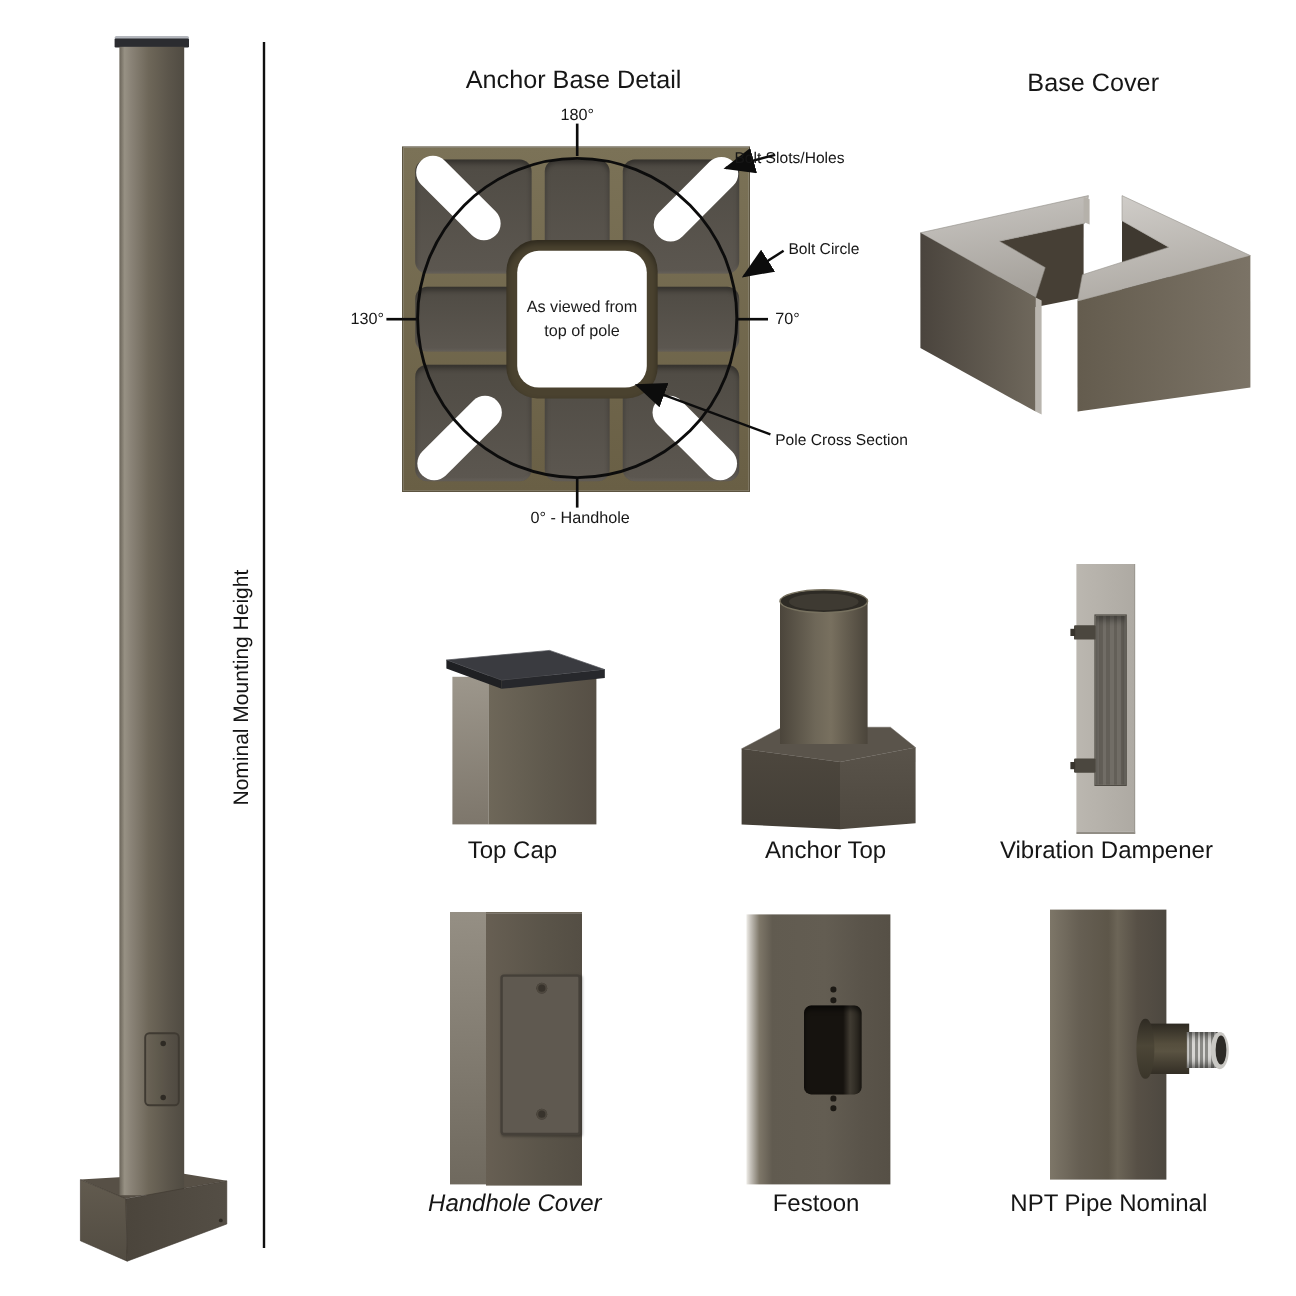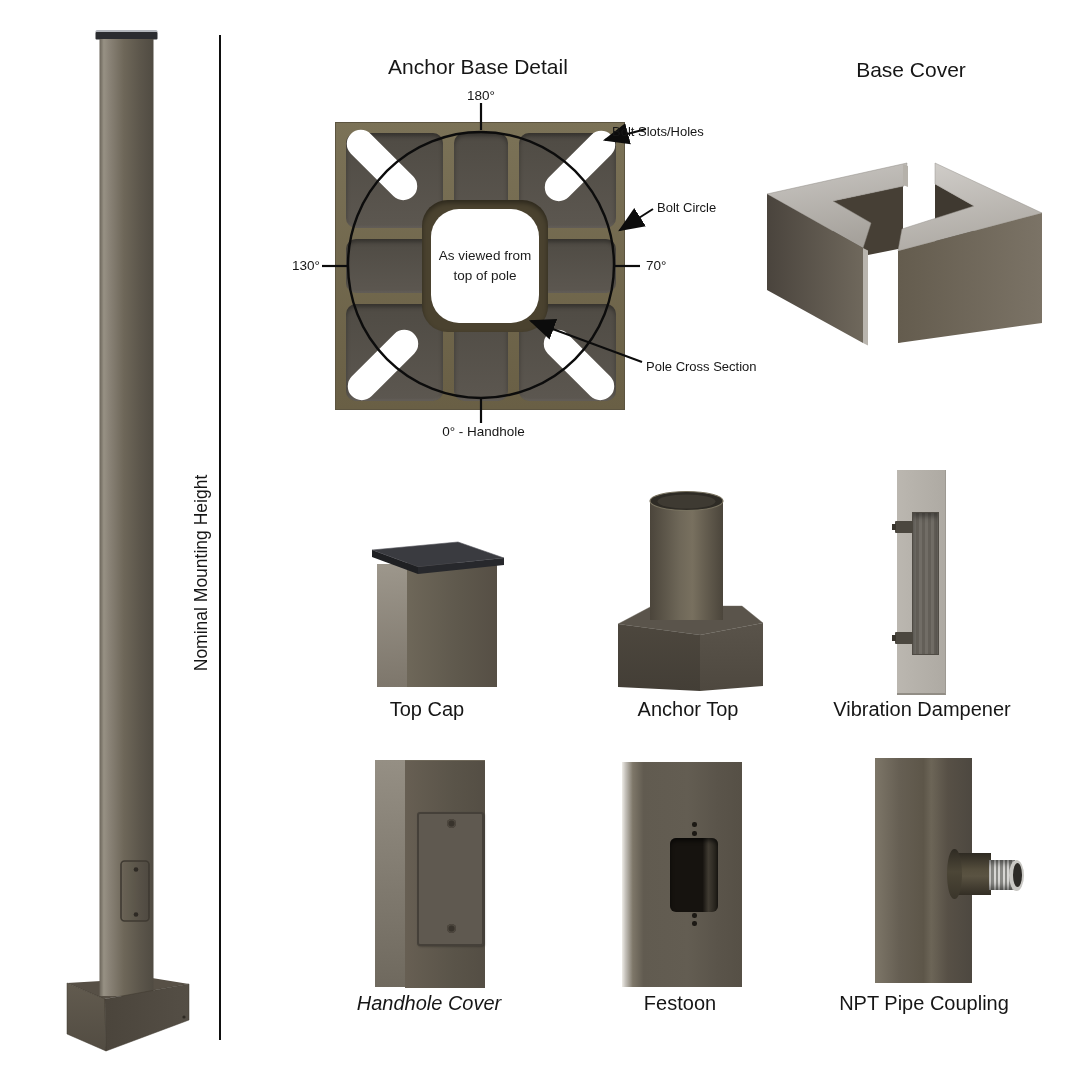--- a/index.html
+++ b/index.html
@@ -15,21 +15,21 @@
 
   
   .plate{position:absolute;left:335px;top:122px;width:290px;height:288px;box-sizing:border-box;
          background:linear-gradient(180deg,#7b7257,#695f45);border:1px solid #5c5440;}
   .panel{position:absolute;border-radius:10px;
          background:linear-gradient(180deg,#4f4b44,#5c5750);
          box-shadow:inset 0 3px 4px rgba(0,0,0,.35), inset 0 -2px 2px rgba(255,255,255,.05);}
   .slot{position:absolute;width:88px;height:28px;border-radius:14px;background:#ffffff;}
   .ring{position:absolute;left:86px;top:77px;width:126px;height:132px;border-radius:26px;
         background:#4a422f;box-shadow:inset 0 3px 5px rgba(0,0,0,.4);}
-  .holewhite{position:absolute;left:95px;top:86px;width:108px;height:114px;border-radius:28px;
+  .holewhite{position:absolute;left:95px;top:86px;width:108px;height:114px;border-radius:18px;
         background:#ffffff;display:flex;flex-direction:column;align-items:center;justify-content:center;
         font-size:13.5px;line-height:1.45;color:#1c1c1c;text-align:center;}
 
   
   .vd-panel{position:absolute;left:897px;top:470px;width:48px;height:223px;
         background:linear-gradient(90deg,#bbb7b0,#aeaaa3);
         border-bottom:2px solid #918d85;border-right:1px solid #9d9992;}
   .vd-bar{position:absolute;left:912px;top:512px;width:25px;height:141px;
         background:repeating-linear-gradient(90deg,#716d66 0 3px,#635f58 3px 6px);
         border:1px solid #4f4b44;box-shadow:inset 0 4px 5px rgba(0,0,0,.35);}
@@ -252,15 +252,15 @@
   <div class="lbl callout" style="left:657px;top:200px;">Bolt Circle</div>
   <div class="lbl callout" style="left:646px;top:359px;">Pole Cross Section</div>
 
   <div class="lbl dimlbl" style="left:201px;top:573px;">Nominal Mounting Height</div>
 
   <div class="lbl complbl" style="left:327px;top:698px;width:200px;">Top Cap</div>
   <div class="lbl complbl" style="left:588px;top:698px;width:200px;">Anchor Top</div>
   <div class="lbl complbl" style="left:802px;top:698px;width:240px;">Vibration Dampener</div>
   <div class="lbl complbl" style="left:329px;top:992px;width:200px;font-style:italic;">Handhole Cover</div>
   <div class="lbl complbl" style="left:580px;top:992px;width:200px;">Festoon</div>
-  <div class="lbl complbl" style="left:804px;top:992px;width:240px;">NPT Pipe Coupling</div>
+  <div class="lbl complbl" style="left:804px;top:992px;width:240px;">NPT Pipe Nominal</div>
 
 </div>
 
 </body></html>

